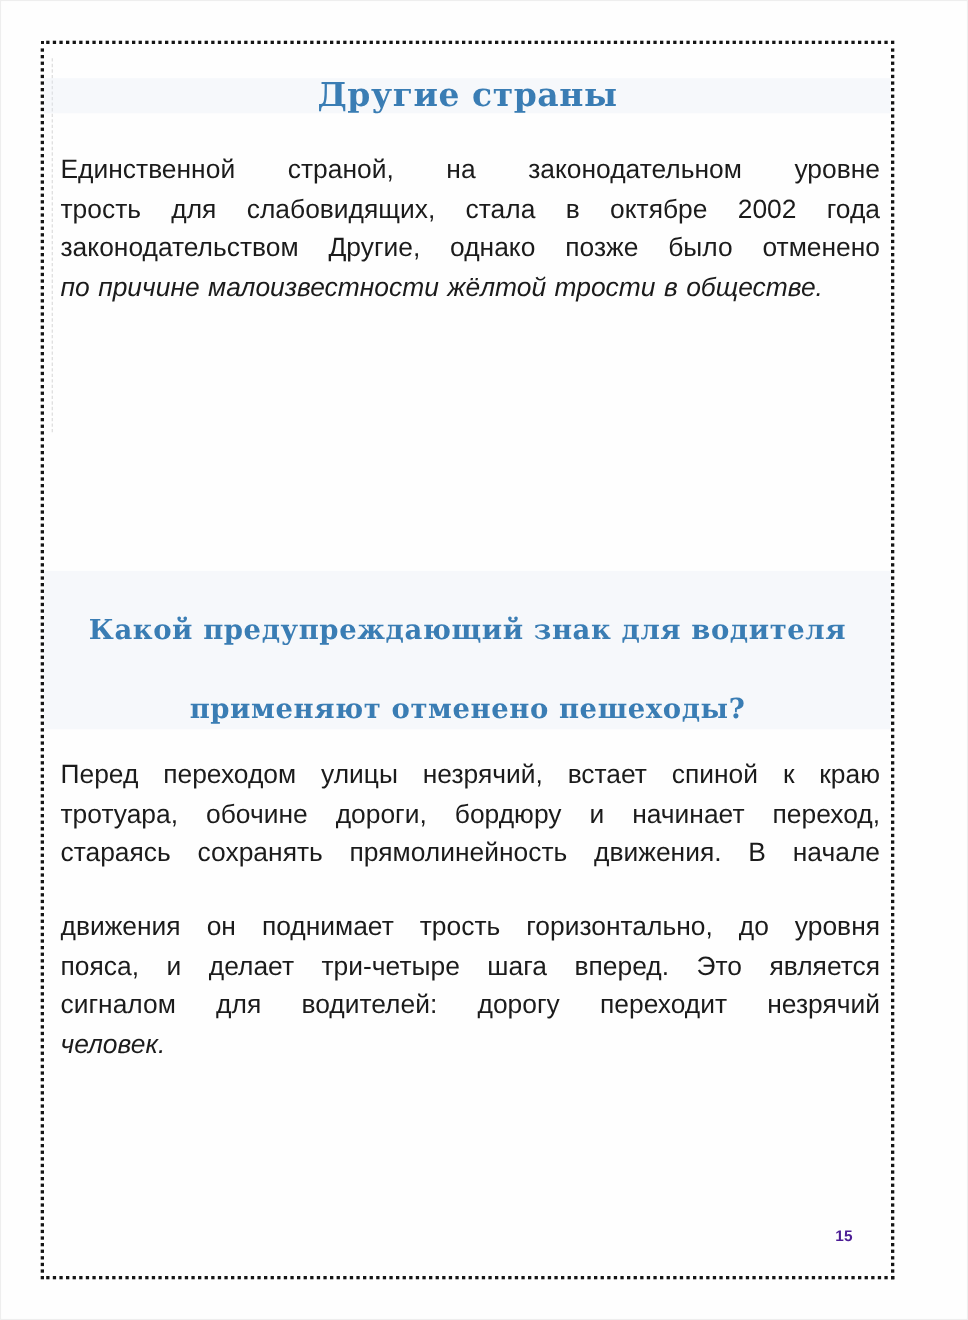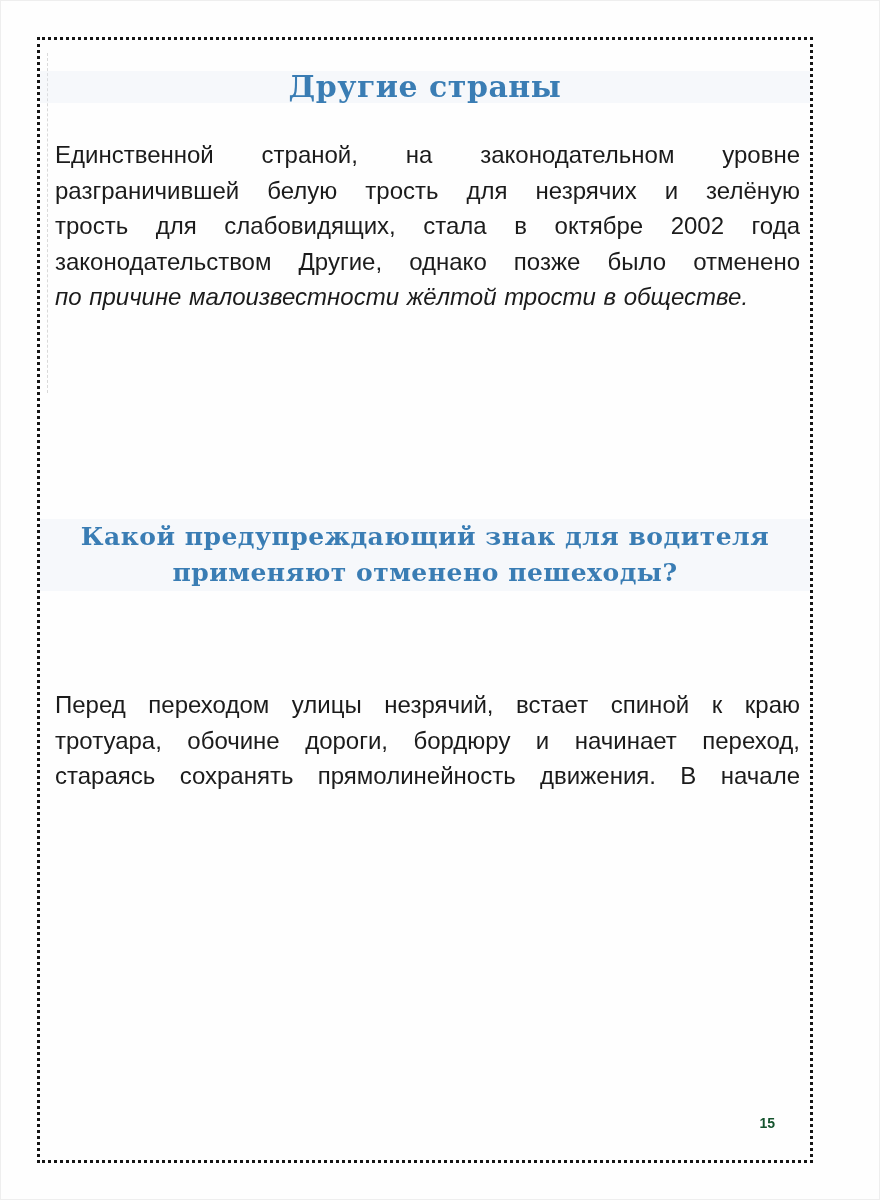--- a/index.html
+++ b/index.html
@@ -66,55 +66,60 @@
   .jline {
     text-align: justify;
     text-align-last: justify;
     overflow: hidden;
     white-space: nowrap;
   }
   .jline.last {
     text-align-last: left;
     font-style: italic;
   }
-  .qline { display: block; }
+  .qline { display: block; margin-top: 36px; }
   .page-number {
     position: absolute;
     top: 1114px;
     right: 104px;
     font-size: 14px;
     font-weight: bold;
-    color: #14532d;
+    color: #4c1d95;
   }
 </style>
 </head>
 <body>
 
 <div class="page">
 
   <div class="frame"></div>
   <div class="inner-faint-line"></div>
 
   <div class="section-heading" id="heading-other-countries">Другие страны</div>
 
   <div class="para" id="paragraph-1">
     <div class="jline">Единственной страной, на законодательном уровне</div>
-    <div class="jline">разграничившей белую трость для незрячих и зелёную</div>
     <div class="jline">трость для слабовидящих, стала в октябре 2002 года</div>
     <div class="jline">законодательством Другие, однако позже было отменено</div>
     <div class="jline last">по причине малоизвестности жёлтой трости в обществе.</div>
   </div>
 
   <div class="section-heading" id="question-heading">
     <span class="qline">Какой предупреждающий знак для водителя</span>
     <span class="qline">применяют отменено пешеходы?</span>
   </div>
 
   <div class="para" id="paragraph-2">
     <div class="jline">Перед переходом улицы незрячий, встает спиной к краю</div>
     <div class="jline">тротуара, обочине дороги, бордюру и начинает переход,</div>
     <div class="jline">стараясь сохранять прямолинейность движения. В начале</div>
   </div>
 
+  <div class="para" id="paragraph-3">
+    <div class="jline">движения он поднимает трость горизонтально, до уровня</div>
+    <div class="jline">пояса, и делает три-четыре шага вперед. Это является</div>
+    <div class="jline">сигналом для водителей: дорогу переходит незрячий</div>
+    <div class="jline last">человек.</div>
+  </div>
 
   <div class="page-number">15</div>
 
 </div>
 
 </body></html>

